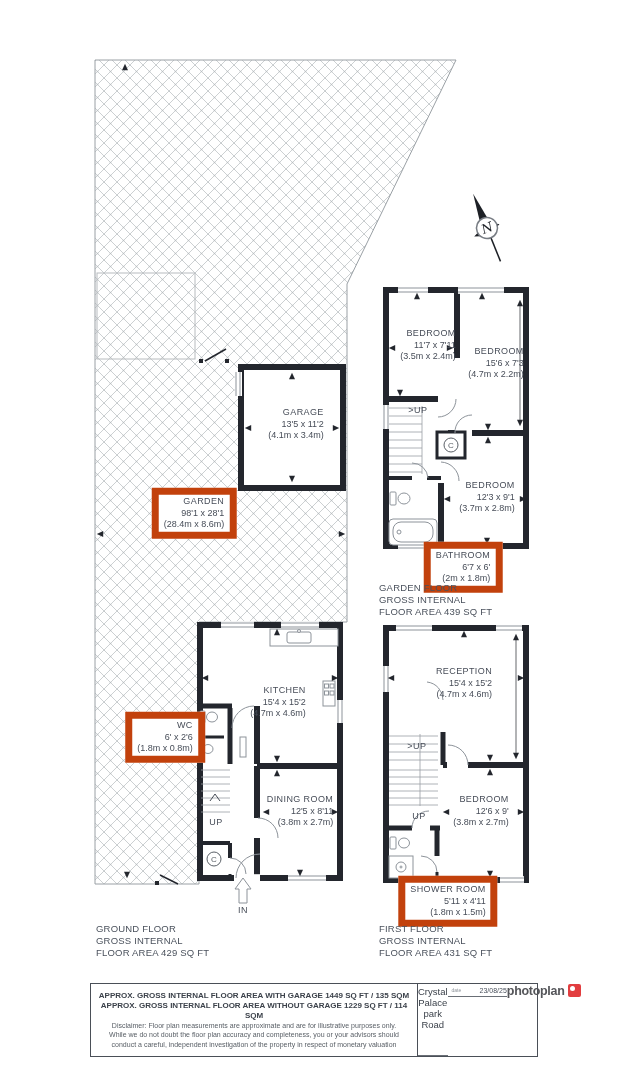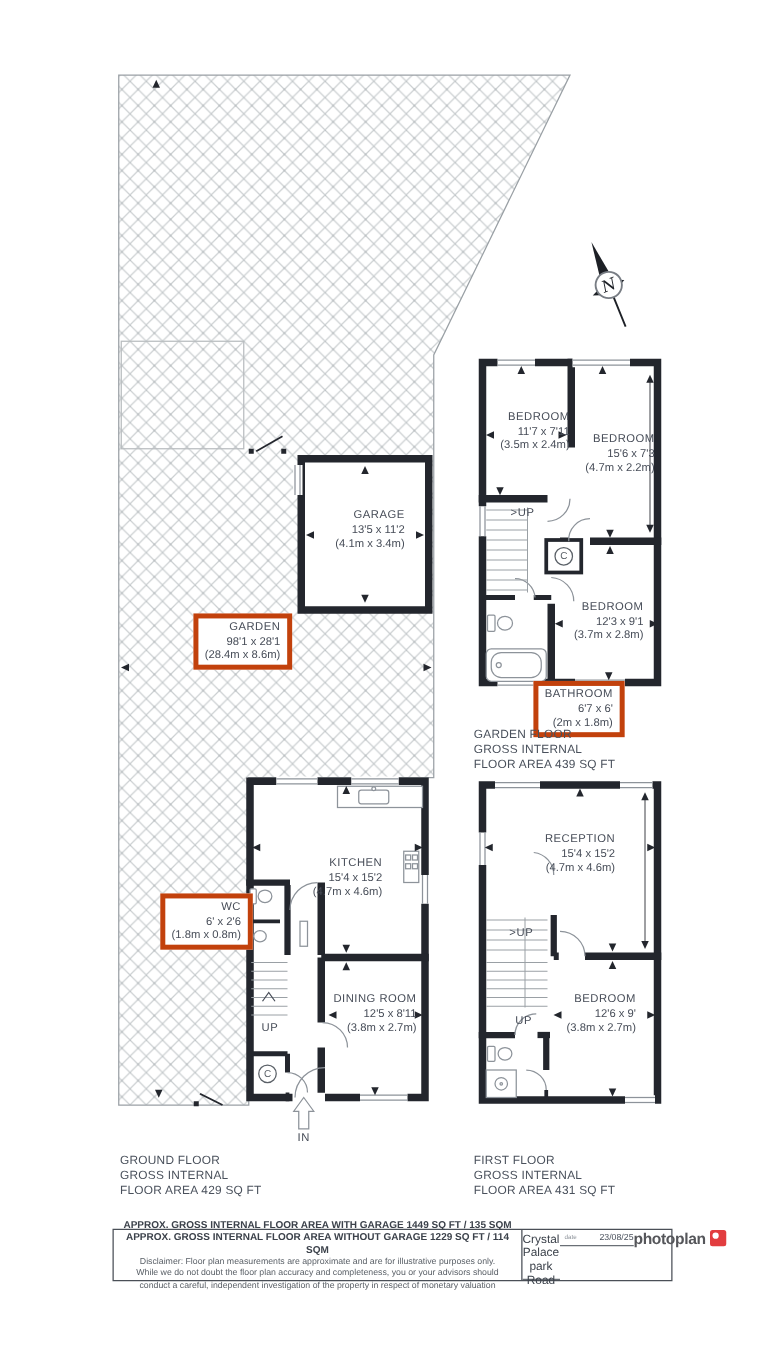--- a/index.html
+++ b/index.html
@@ -2,28 +2,28 @@
 <html><head>
 <meta charset="utf-8">
 <style>
   html,body{margin:0;padding:0;background:#ffffff;}
   #canvas{position:relative;width:620px;height:1080px;background:#fff;overflow:hidden;
           font-family:"Liberation Sans",sans-serif;}
   svg{position:absolute;left:0;top:0;}
   .rl{position:absolute;transform:translate(-50%,-50%);text-align:right;
       font-size:9px;line-height:11.5px;color:#474d58;white-space:nowrap;}
   .rl .nm{letter-spacing:.4px;}
-  .boxed{background:#fff;border:4px solid #c2410c;padding:1px 5px;}
+  .boxed{background:#fff;border:7px solid #c2410c;padding:1px 5px;}
   .tag{position:absolute;transform:translate(-50%,-50%);font-size:9px;color:#474d58;
        letter-spacing:.5px;white-space:nowrap;}
   .cc{position:absolute;width:13px;height:13px;border:1px solid #5a6067;border-radius:50%;
       transform:translate(-50%,-50%);font-size:8px;line-height:13px;text-align:center;color:#5a6067;}
   .cap{position:absolute;font-size:9.5px;line-height:12px;color:#4a515c;letter-spacing:.2px;}
   
-  .footer{position:absolute;left:90px;top:983px;width:448px;height:42px;border:1px solid #4a4f57;
+  .footer{position:absolute;left:90px;top:983px;width:448px;height:74px;border:1px solid #4a4f57;
           display:flex;box-sizing:border-box;background:#fff;}
   .f-left{flex:1;display:flex;flex-direction:column;justify-content:center;text-align:center;
           padding:2px 4px;box-sizing:border-box;}
   .f-bold{font-size:8px;font-weight:bold;color:#3c424b;line-height:10px;}
   .f-small{font-size:7px;color:#5a6067;line-height:9.5px;}
   .f-right{width:120px;border-left:1px solid #4a4f57;display:flex;box-sizing:border-box;}
   .f-addr{font-size:9.5px;line-height:11px;color:#3c424b;text-align:center;padding-top:2px;
           border-bottom:1px solid #6a6f76;padding-bottom:2px;}
   .f-date{display:flex;align-items:center;border-bottom:1px solid #6a6f76;height:12px;}
   .f-datelabel{font-size:5px;color:#8d939a;padding-left:4px;width:28px;}
@@ -367,20 +367,25 @@
 
 <div class="rl" style="left:464px;top:683px">
   <div class="nm">RECEPTION</div>
   <div>15'4 x 15'2</div>
   <div>(4.7m x 4.6m)</div>
 </div>
 <div class="rl" style="left:481px;top:811px">
   <div class="nm">BEDROOM</div>
   <div>12'6 x 9'</div>
   <div>(3.8m x 2.7m)</div>
+</div>
+<div class="rl boxed" style="left:448px;top:901px">
+  <div class="nm">SHOWER ROOM</div>
+  <div>5'11 x 4'11</div>
+  <div>(1.8m x 1.5m)</div>
 </div>
 <div class="tag" style="left:417px;top:746px">&gt;UP</div>
 <div class="tag" style="left:419px;top:816px">UP</div>
 <div class="cap" style="left:379px;top:923px">
   <div>FIRST FLOOR</div>
   <div>GROSS INTERNAL</div>
   <div>FLOOR AREA 431 SQ FT</div>
 </div>
 
 <div class="footer">

